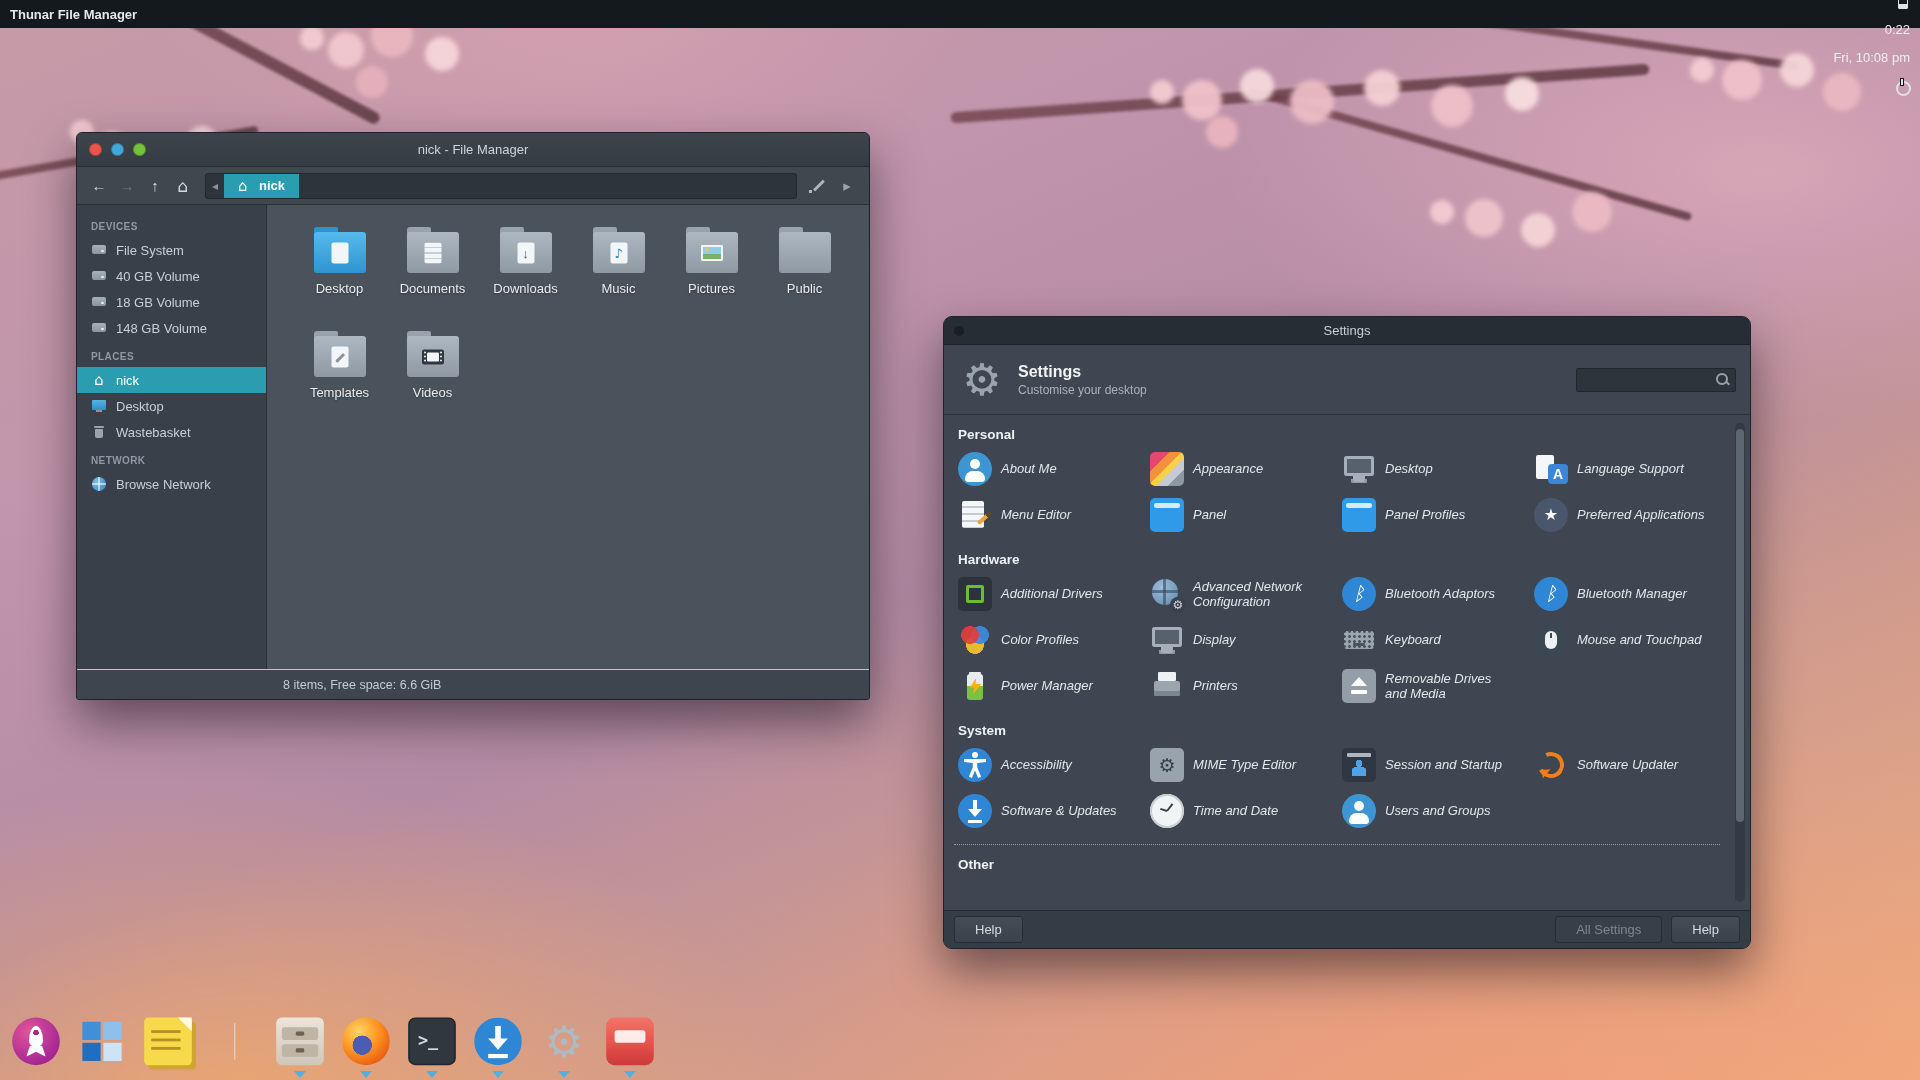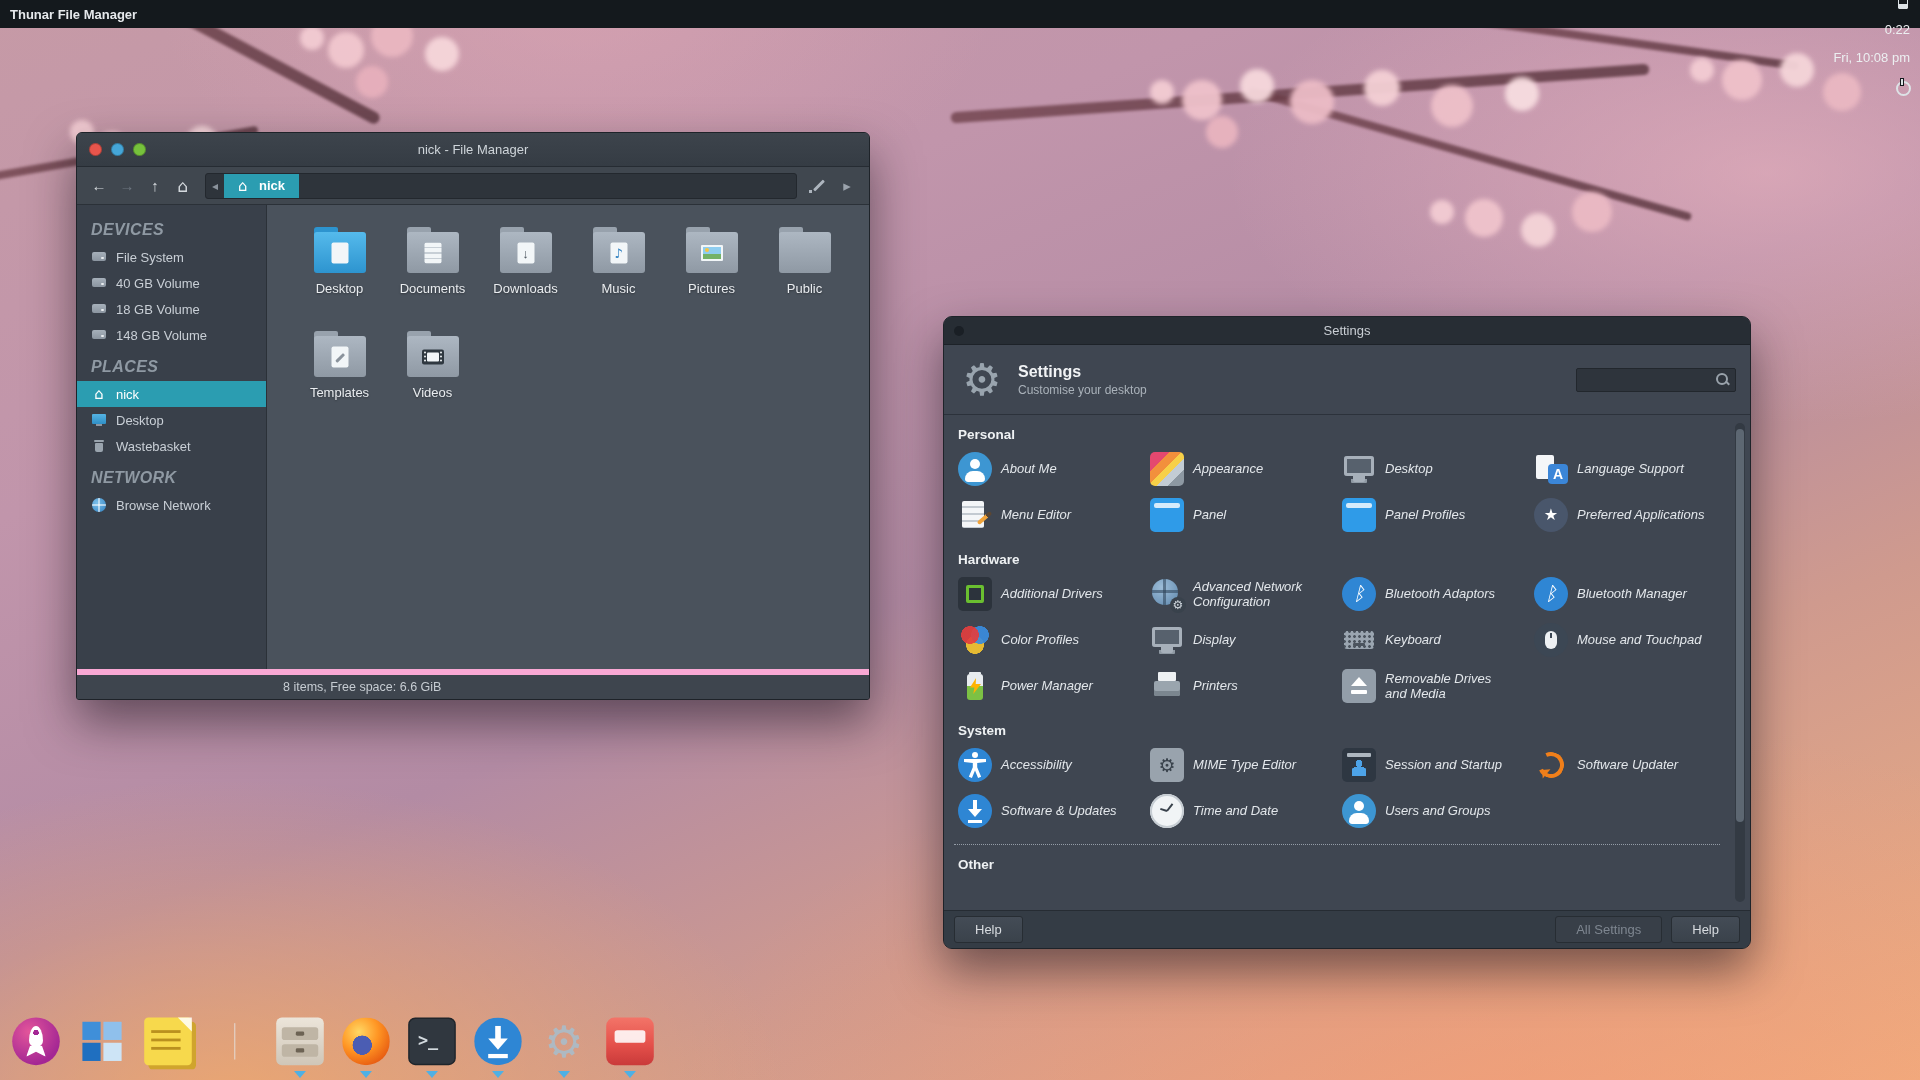--- a/index.html
+++ b/index.html
@@ -86,21 +86,21 @@
   .pathbar { flex:1; height:26px; margin:0 8px; background:#2e343b; border:1px solid #23282e; border-radius:3px;
     display:flex; align-items:stretch; overflow:hidden; }
   .path-prev { width:18px; position:relative; }
   .path-prev::before { content:"◂"; position:absolute; inset:0; text-align:center; line-height:24px; color:#8a929b; font-size:12px; font-family:"DejaVu Sans",sans-serif; }
   .path-chip { display:flex; align-items:center; gap:7px; padding:0 14px; background:#2b9db1; color:#fff; font-size:13px; font-weight:bold; }
   .chip-home { position:relative; width:14px; height:16px; }
   .chip-home::before { content:"⌂"; position:absolute; inset:0; line-height:16px; font-size:15px; color:#fff; font-weight:normal; font-family:"DejaVu Sans",sans-serif; }
 
   .t-body { flex:1; display:flex; min-height:0; }
   .t-sidebar { width:190px; background:#39404a; border-right:1px solid #2b3138; padding-top:6px; flex:none; }
-  .sb-header { font-size:16px; font-weight:bold; letter-spacing:.4px; color:#8f99a3; padding:10px 14px 5px;font-style:italic; }
+  .sb-header { font-size:10px; font-weight:bold; letter-spacing:.4px; color:#8f99a3; padding:10px 14px 5px; }
   .sb-item { height:26px; display:flex; align-items:center; gap:9px; padding:0 14px; }
   .sb-item.selected { background:#2b9db1; }
   .sb-label { font-size:13px; color:#c9cfd6; white-space:nowrap; }
   .sb-item.selected .sb-label { color:#fff; }
 
   .si { position:relative; width:16px; height:16px; flex:none; }
   .si::before,.si::after { content:""; position:absolute; }
   .si.i-drive::before { left:1px; top:3px; width:14px; height:9px; background:linear-gradient(#a6b0ba,#8b95a0); border-radius:2px; }
   .si.i-drive::after { left:10px; top:8px; width:3px; height:2px; background:#e8ecef; border-radius:1px; }
   .si.i-home::before { content:"⌂"; left:0; top:0; width:16px; text-align:center; line-height:16px; font-size:15px; color:#fff; font-family:"DejaVu Sans",sans-serif; }
@@ -136,21 +136,21 @@
   .i-folder-music .fold-glyph::after { content:"♪"; inset:0; text-align:center; line-height:21px; font-size:13px; color:#2f80c0; font-family:"DejaVu Sans",sans-serif; }
   .i-folder-templates .fold-glyph::after { left:3px; top:10px; width:11px; height:2.5px; background:#8a939c; transform:rotate(-45deg); border-radius:1px; }
   .i-folder-pictures .fold-glyph { width:22px; height:16px; border:2px solid #f2f6f8; border-radius:1px;
     background:linear-gradient(to bottom,#8ecdf0 0 60%,#74b269 60%); }
   .i-folder-pictures .fold-glyph::after { left:2px; top:1px; width:4px; height:4px; border-radius:50%; background:#f6c445; }
   .i-folder-videos .fold-glyph { width:22px; height:15px; background:#2f3840; border-radius:2px; }
   .i-folder-videos .fold-glyph::after { left:5px; top:3px; width:12px; height:9px; background:#f2f6f8; border-radius:1px; }
   .i-folder-videos .fold-glyph::before { left:2px; top:2px; width:2px; height:2px; background:#f2f6f8; border-radius:50%;
     box-shadow:0 4px 0 #f2f6f8, 0 8px 0 #f2f6f8, 16px 0 0 #f2f6f8, 16px 4px 0 #f2f6f8, 16px 8px 0 #f2f6f8; }
 
-  .t-status { height:30px; background:#3e454e; border-top:6px solid #f9a8d4; display:flex; align-items:center;
+  .t-status { height:30px; background:#3e454e; border-top:1px solid #f9a8d4; display:flex; align-items:center;
     padding-left:206px; font-size:12.5px; color:#c6ccd2; flex:none; }
 
   
   .settings { left:943px; top:316px; width:808px; height:633px; z-index:30; background:#3f4651;
     display:flex; flex-direction:column;border-radius:9px; }
   .s-titlebar { height:28px; background:#272d34; border-bottom:1px solid #1d2228; position:relative;
     display:flex; align-items:center; justify-content:center; flex:none; }
   .s-winmenu { position:absolute; left:10px; width:10px; height:10px; border-radius:50%; background:#1a1f25; }
   .s-title { color:#c9ced4; font-size:13px; }
   .s-header { height:70px; display:flex; align-items:center; padding:0 14px; gap:12px;

